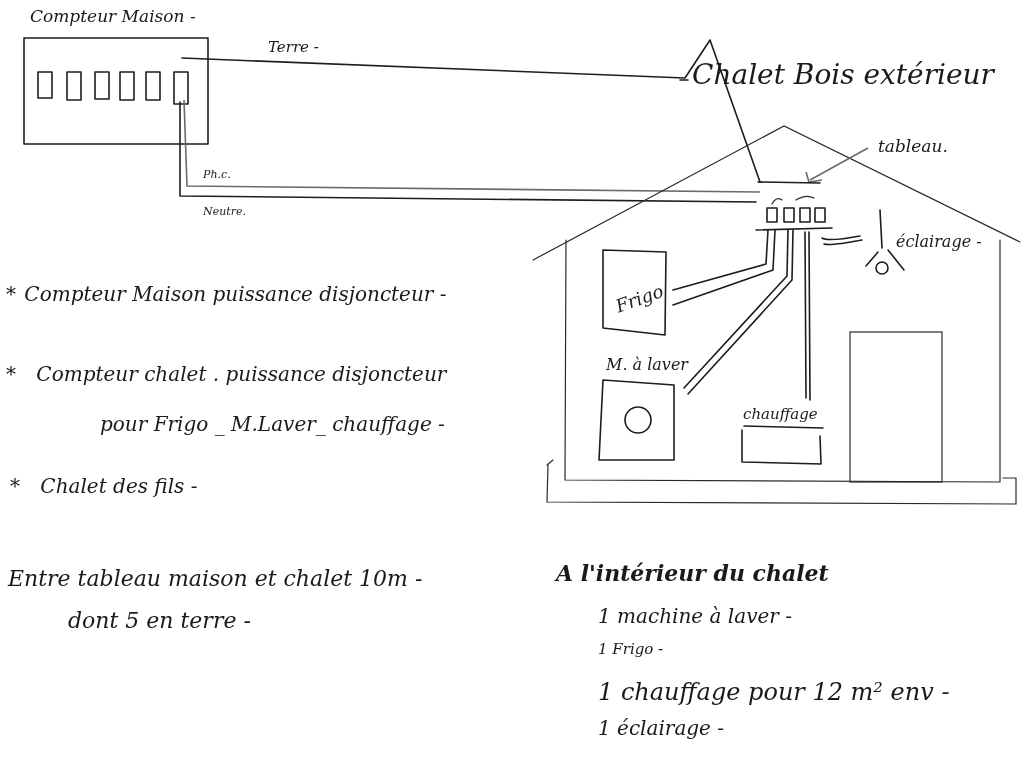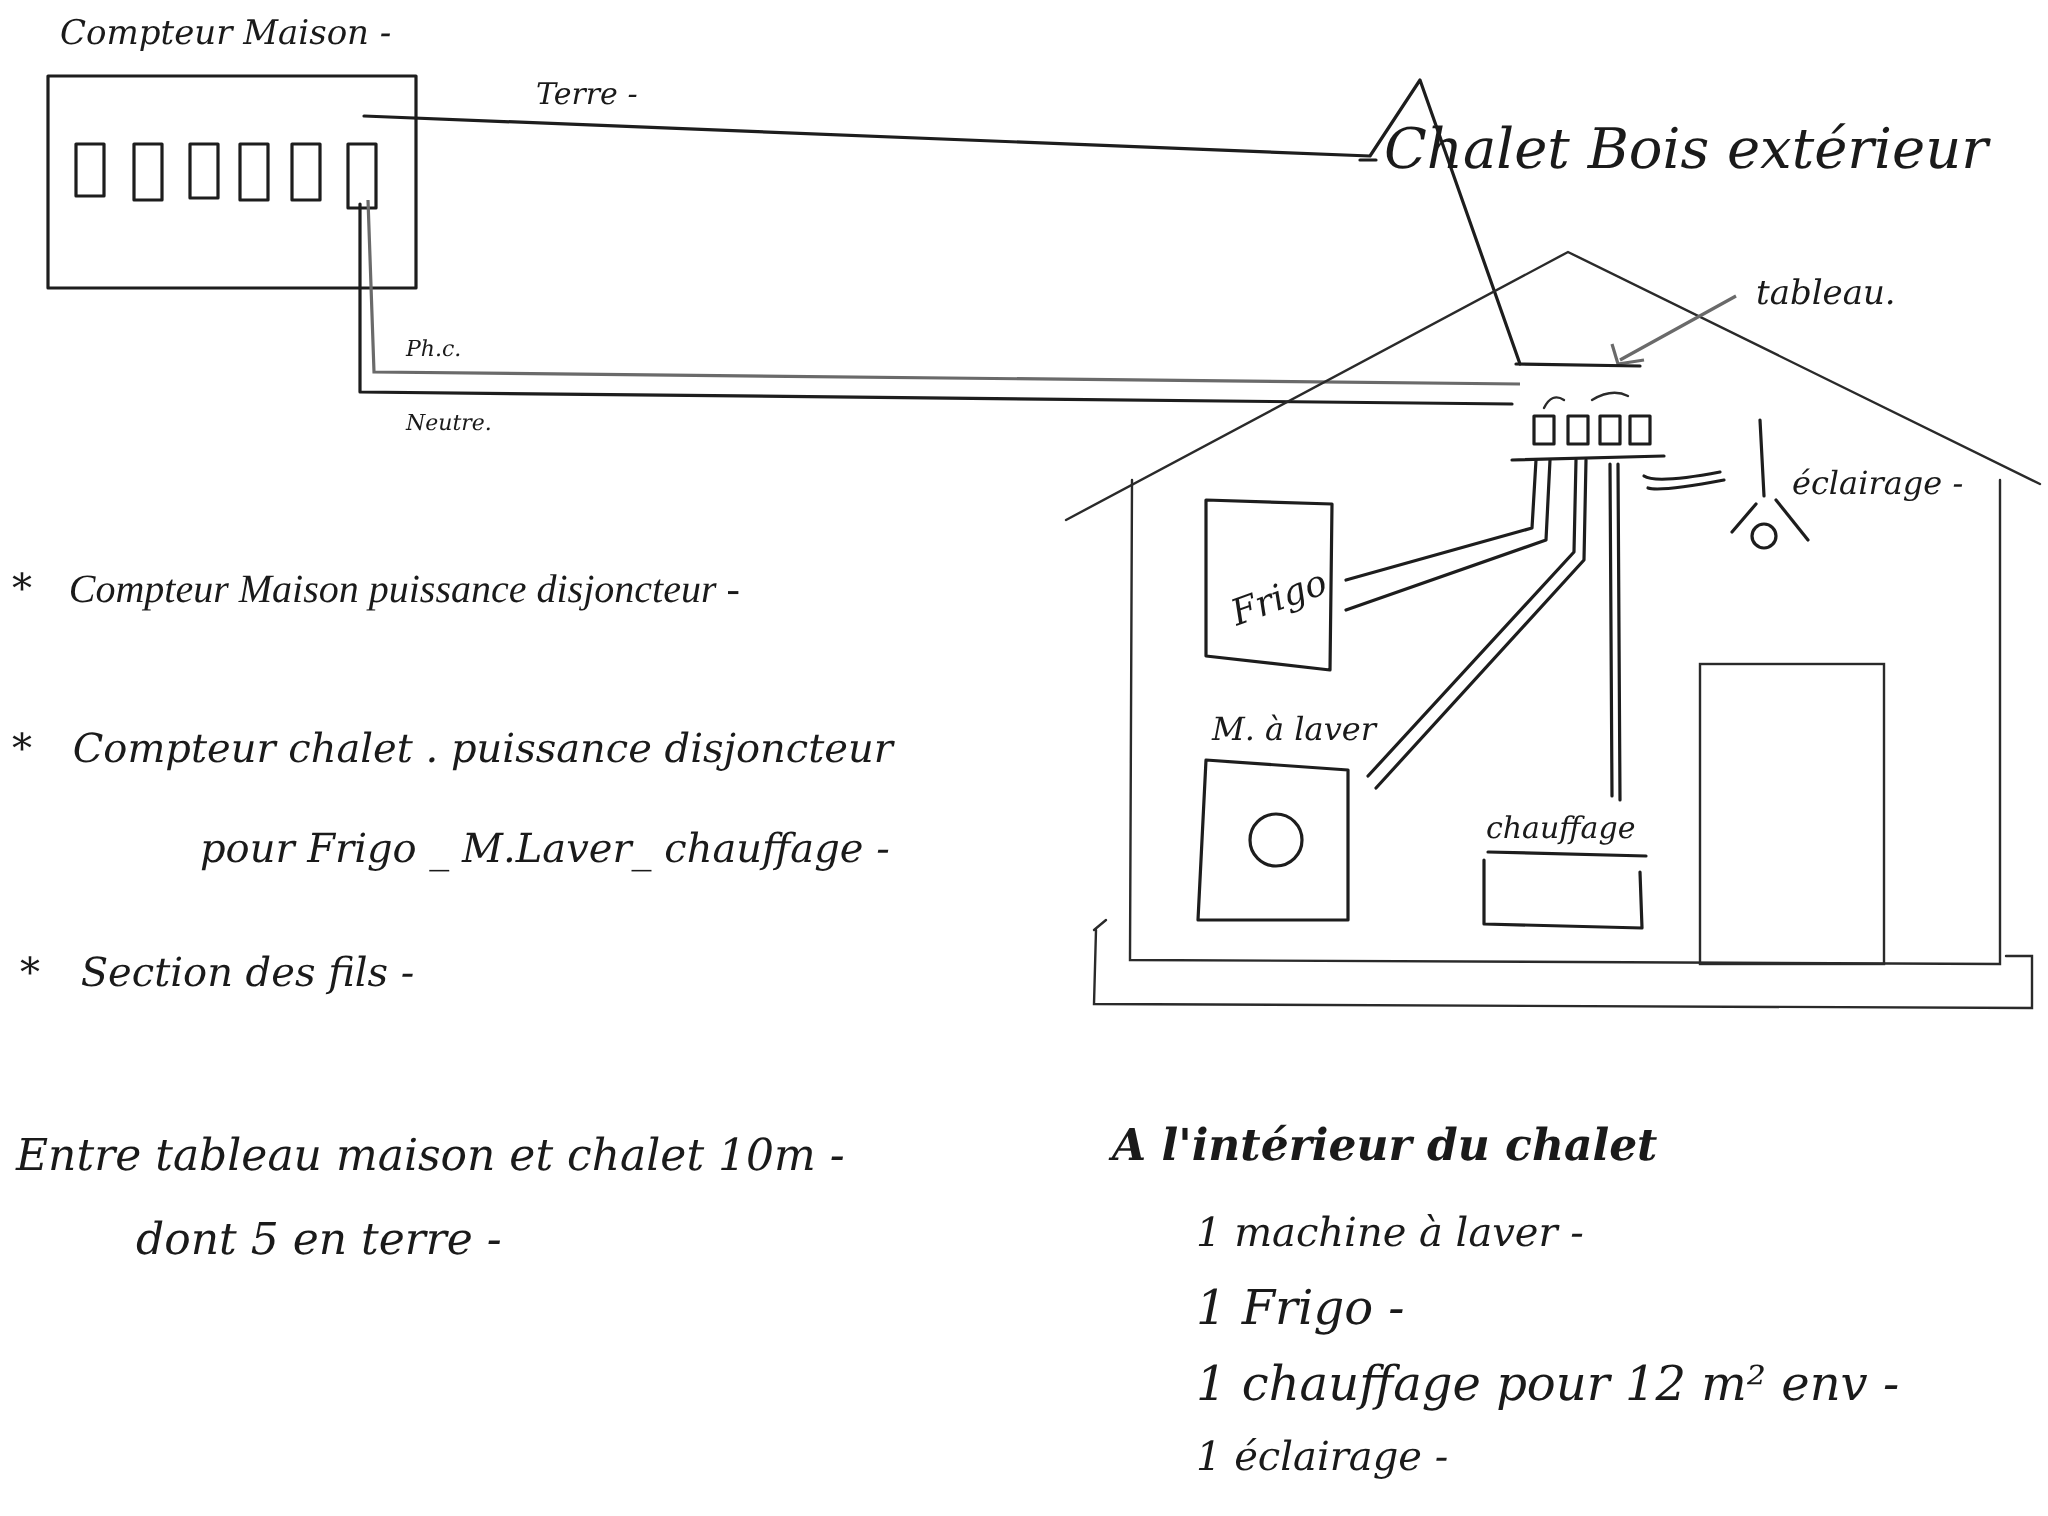--- a/index.html
+++ b/index.html
@@ -96,32 +96,32 @@
     <polyline class="line" points="888,250 904,270"></polyline>
     <circle class="line" cx="882" cy="268" r="6"></circle>
     <text class="hw" x="896" y="247" font-size="16">éclairage -</text>
   </g>
 
   <rect class="thin" x="850" y="332" width="92" height="150"></rect>
 </svg>
 
 <div class="note" style="left:6px; top:282px; font-size:20px;">
   <span>*</span>
-  <span style="margin-left:12px;font-family:Liberation Serif, serif;">Compteur Maison  puissance disjoncteur -</span>
+  <span style="margin-left:2px;">Compteur Maison  puissance disjoncteur -</span>
 </div>
 <div class="note" style="left:6px; top:362px; font-size:20px;">
   <span>*</span>
   <span style="margin-left:14px;">Compteur chalet . puissance disjoncteur</span>
 </div>
 <div class="note" style="left:100px; top:412px; font-size:20px;">pour Frigo _ M.Laver_ chauffage -</div>
 <div class="note" style="left:10px; top:474px; font-size:20px;">
   <span>*</span>
-  <span style="margin-left:14px;">Section des fils -</span>
+  <span style="margin-left:14px;">Chalet des fils -</span>
 </div>
 
 <div class="note" style="left:8px; top:566px; font-size:22px;">Entre tableau maison et chalet 10m -</div>
 <div class="note" style="left:68px; top:608px; font-size:22px;">dont 5 en terre -</div>
 
 <div class="note" style="left:556px; top:560px; font-size:22px;font-weight:bold;">A l'intérieur du chalet</div>
 <div class="note" style="left:598px; top:604px; font-size:20px;">1 machine à laver -</div>
-<div class="note" style="left:598px; top:640px; font-size:24px;">1 Frigo -</div>
+<div class="note" style="left:598px; top:640px; font-size:15px;">1 Frigo -</div>
 <div class="note" style="left:598px; top:678px; font-size:24px;">1 chauffage pour 12 m² env -</div>
 <div class="note" style="left:598px; top:716px; font-size:20px;">1 éclairage -</div>
 
 </body></html>

